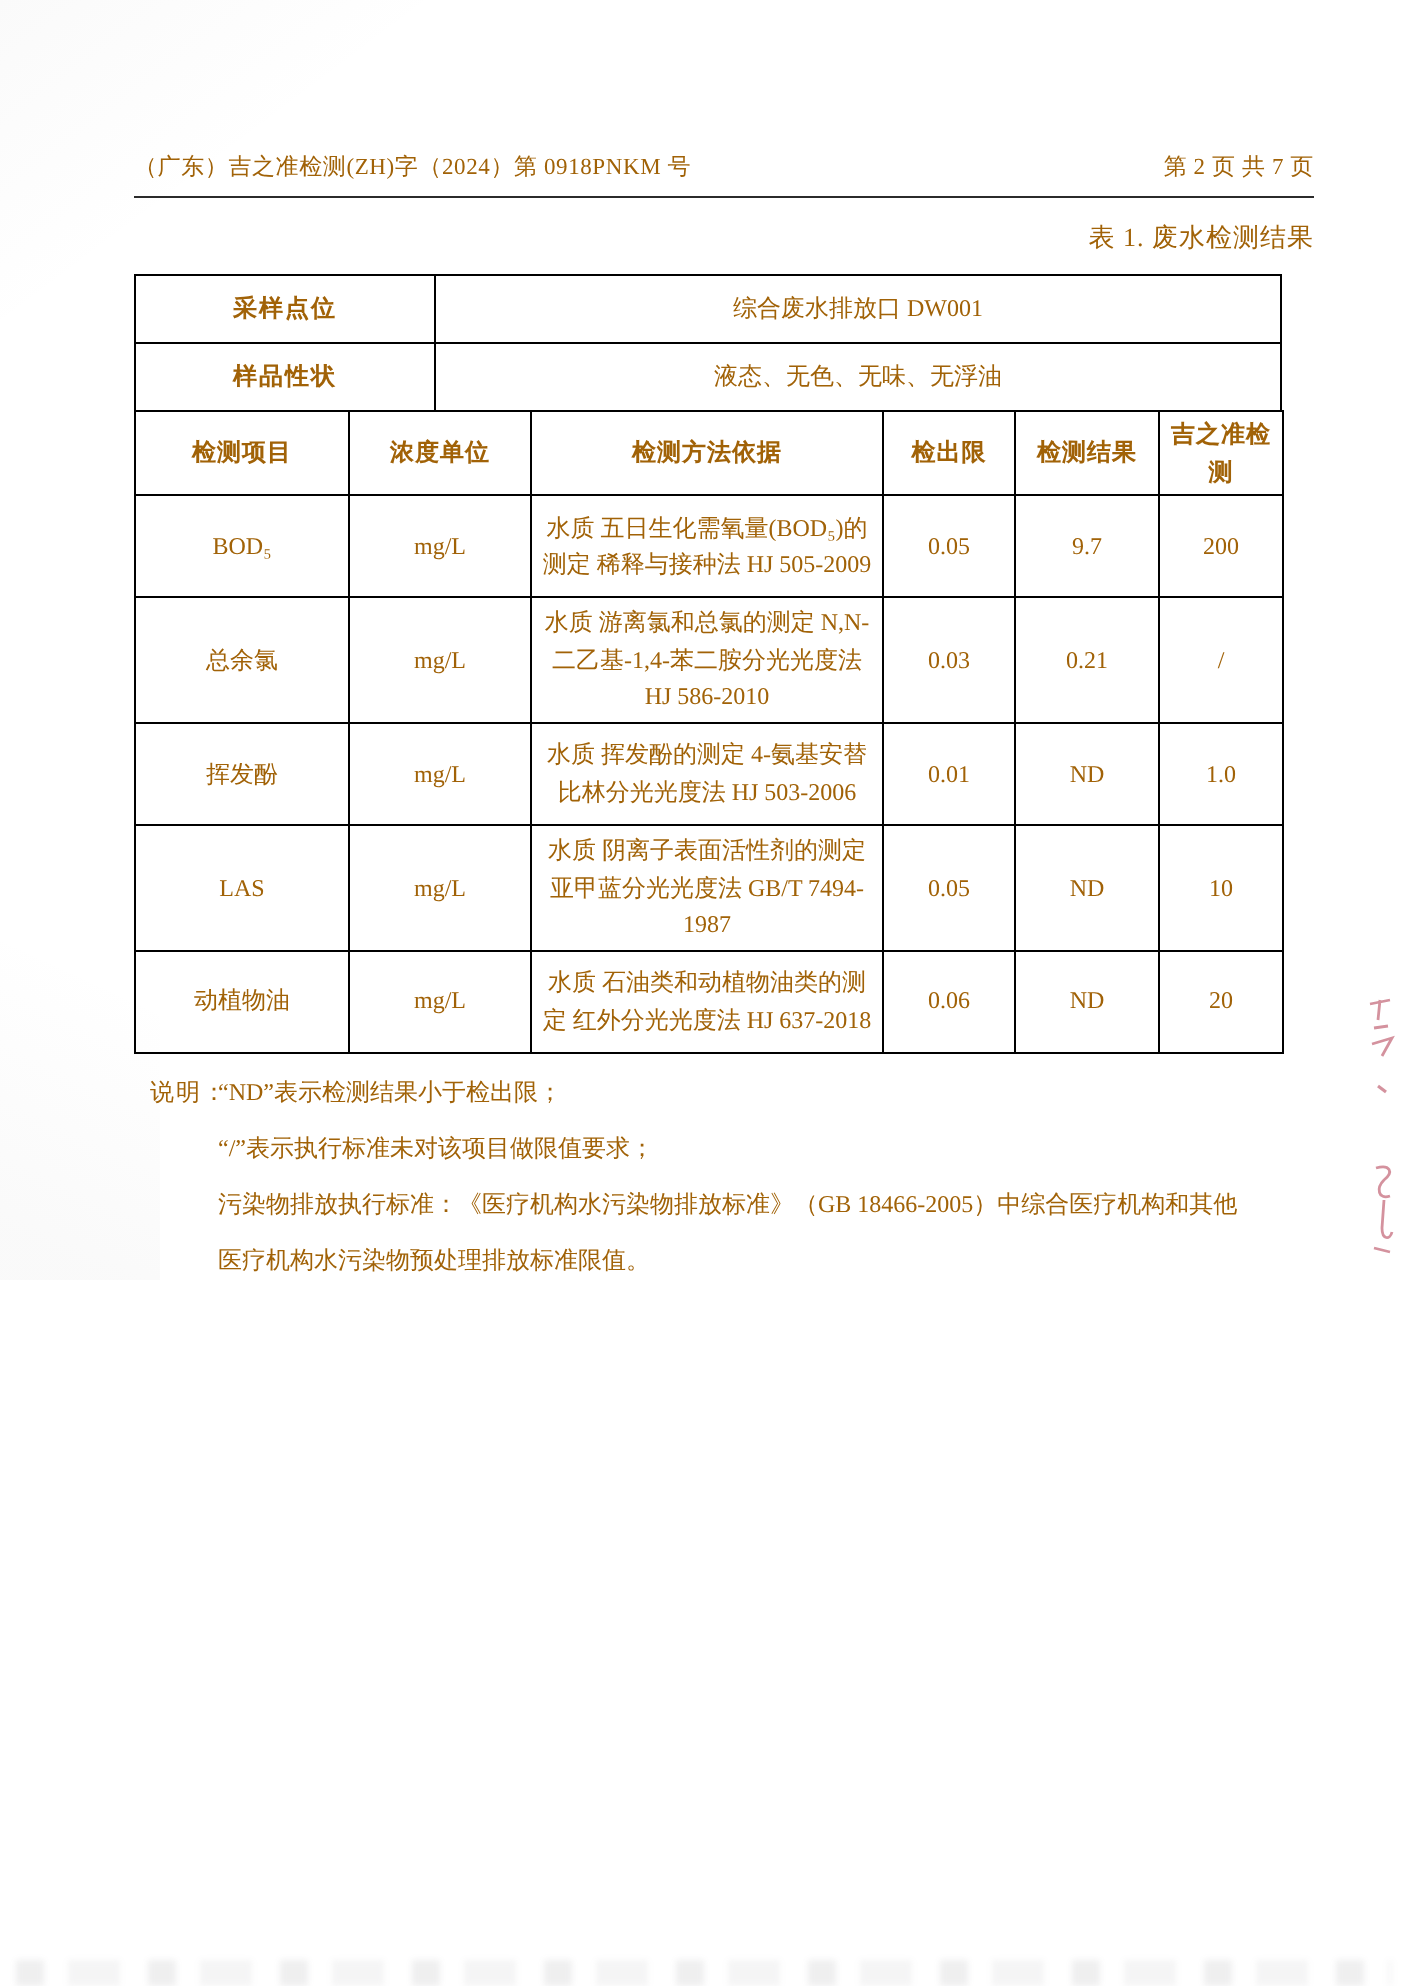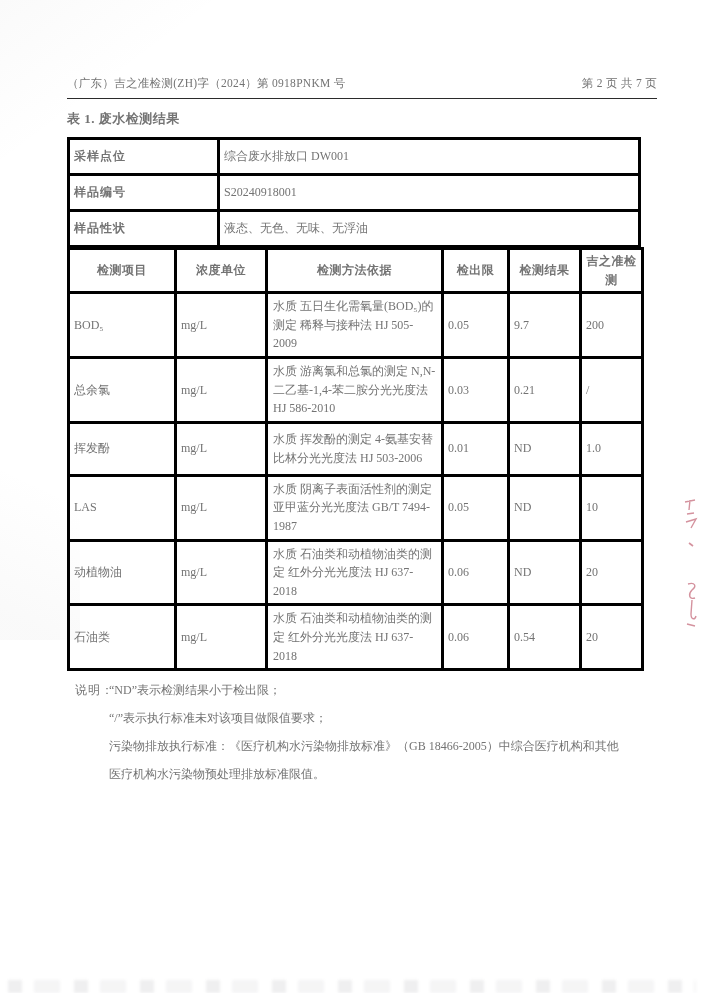--- a/index.html
+++ b/index.html
@@ -3,46 +3,46 @@
 <meta charset="utf-8">
 <style>
   html,body{margin:0;padding:0;}
   body{background:#e9e9e9;}
   .page{
     position:relative;
     width:703px;height:993px;
     background:#ffffff;
     overflow:hidden;
     font-family:"Liberation Serif","DejaVu Serif",serif;
-    color:#737373;
+    color:#a16207;
     box-shadow:0 0 4px rgba(0,0,0,.25);
   }
   .content{position:absolute;left:67px;top:76px;width:590px;}
 
   
   .doc-header{
     display:flex;justify-content:space-between;align-items:flex-end;
     font-size:11.5px;
     padding-bottom:7px;
     border-bottom:1.5px solid #2b2b2b;
     letter-spacing:.3px;
   }
   .doc-title{
     margin-top:11px;
-    font-size:13px;font-weight:bold;letter-spacing:.5px;
+    font-size:13px;font-weight:normal;letter-spacing:.5px;text-align:right;
   }
 
   
   table{border-collapse:collapse;table-layout:fixed;width:574px;}
   .info-table{margin-top:9px;}
   .main-table{margin-top:-1px;}
   td,th{
-    border:3px solid #000000;
+    border:1px solid #000000;
     font-size:12px;font-weight:normal;
-    vertical-align:middle;
+    text-align:center;vertical-align:middle;
     padding:2px 4px;
     line-height:1.55;
     font-family:Liberation Serif, serif;
   }
   .info-table td{height:29px;}
   .info-table .lbl{font-weight:bold;letter-spacing:1px;}
   .main-table th{font-weight:bold;height:27px;letter-spacing:.5px;}
   .main-table td{height:44px;}
   .cell-method{padding:3px 5px;}
   .col-item{width:107px;}
@@ -97,24 +97,20 @@
 
     <table class="info-table">
       <colgroup>
           <col class="info-lbl-col">
           <col>
         </colgroup>
       <tbody>
         <tr>
           <td class="lbl">采样点位</td>
           <td>综合废水排放口 DW001</td>
-        </tr>
-        <tr>
-          <td class="lbl">样品编号</td>
-          <td>S20240918001</td>
         </tr>
         <tr>
           <td class="lbl">样品性状</td>
           <td>液态、无色、无味、无浮油</td>
         </tr>
       </tbody>
     </table>
 
     <table class="main-table">
       <colgroup>
@@ -176,28 +172,20 @@
 
           <tr>
             <td>动植物油</td>
             <td>mg/L</td>
             <td class="cell-method">水质 石油类和动植物油类的测定 红外分光光度法 HJ 637-2018</td>
             <td>0.06</td>
             <td>ND</td>
             <td>20</td>
           </tr>
 
-          <tr>
-            <td>石油类</td>
-            <td>mg/L</td>
-            <td class="cell-method">水质 石油类和动植物油类的测定 红外分光光度法 HJ 637-2018</td>
-            <td>0.06</td>
-            <td>0.54</td>
-            <td>20</td>
-          </tr>
 
       </tbody>
     </table>
 
     <div class="notes">
       <div class="note-line">
         <span class="note-label">说明：</span>
         <span>“ND”表示检测结果小于检出限；</span>
       </div>
       <div class="note-line">

